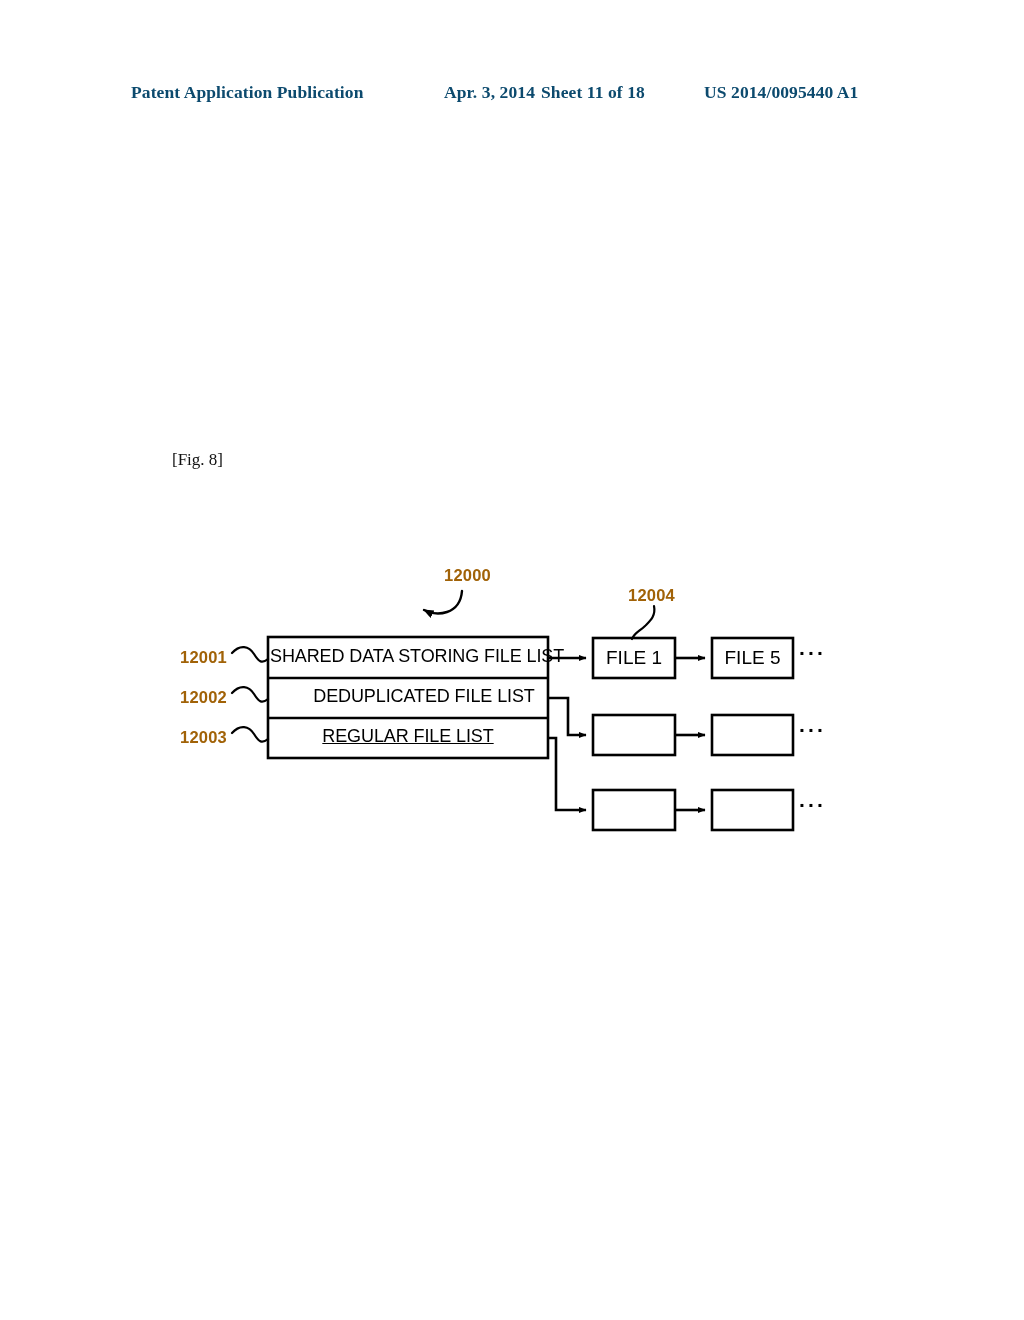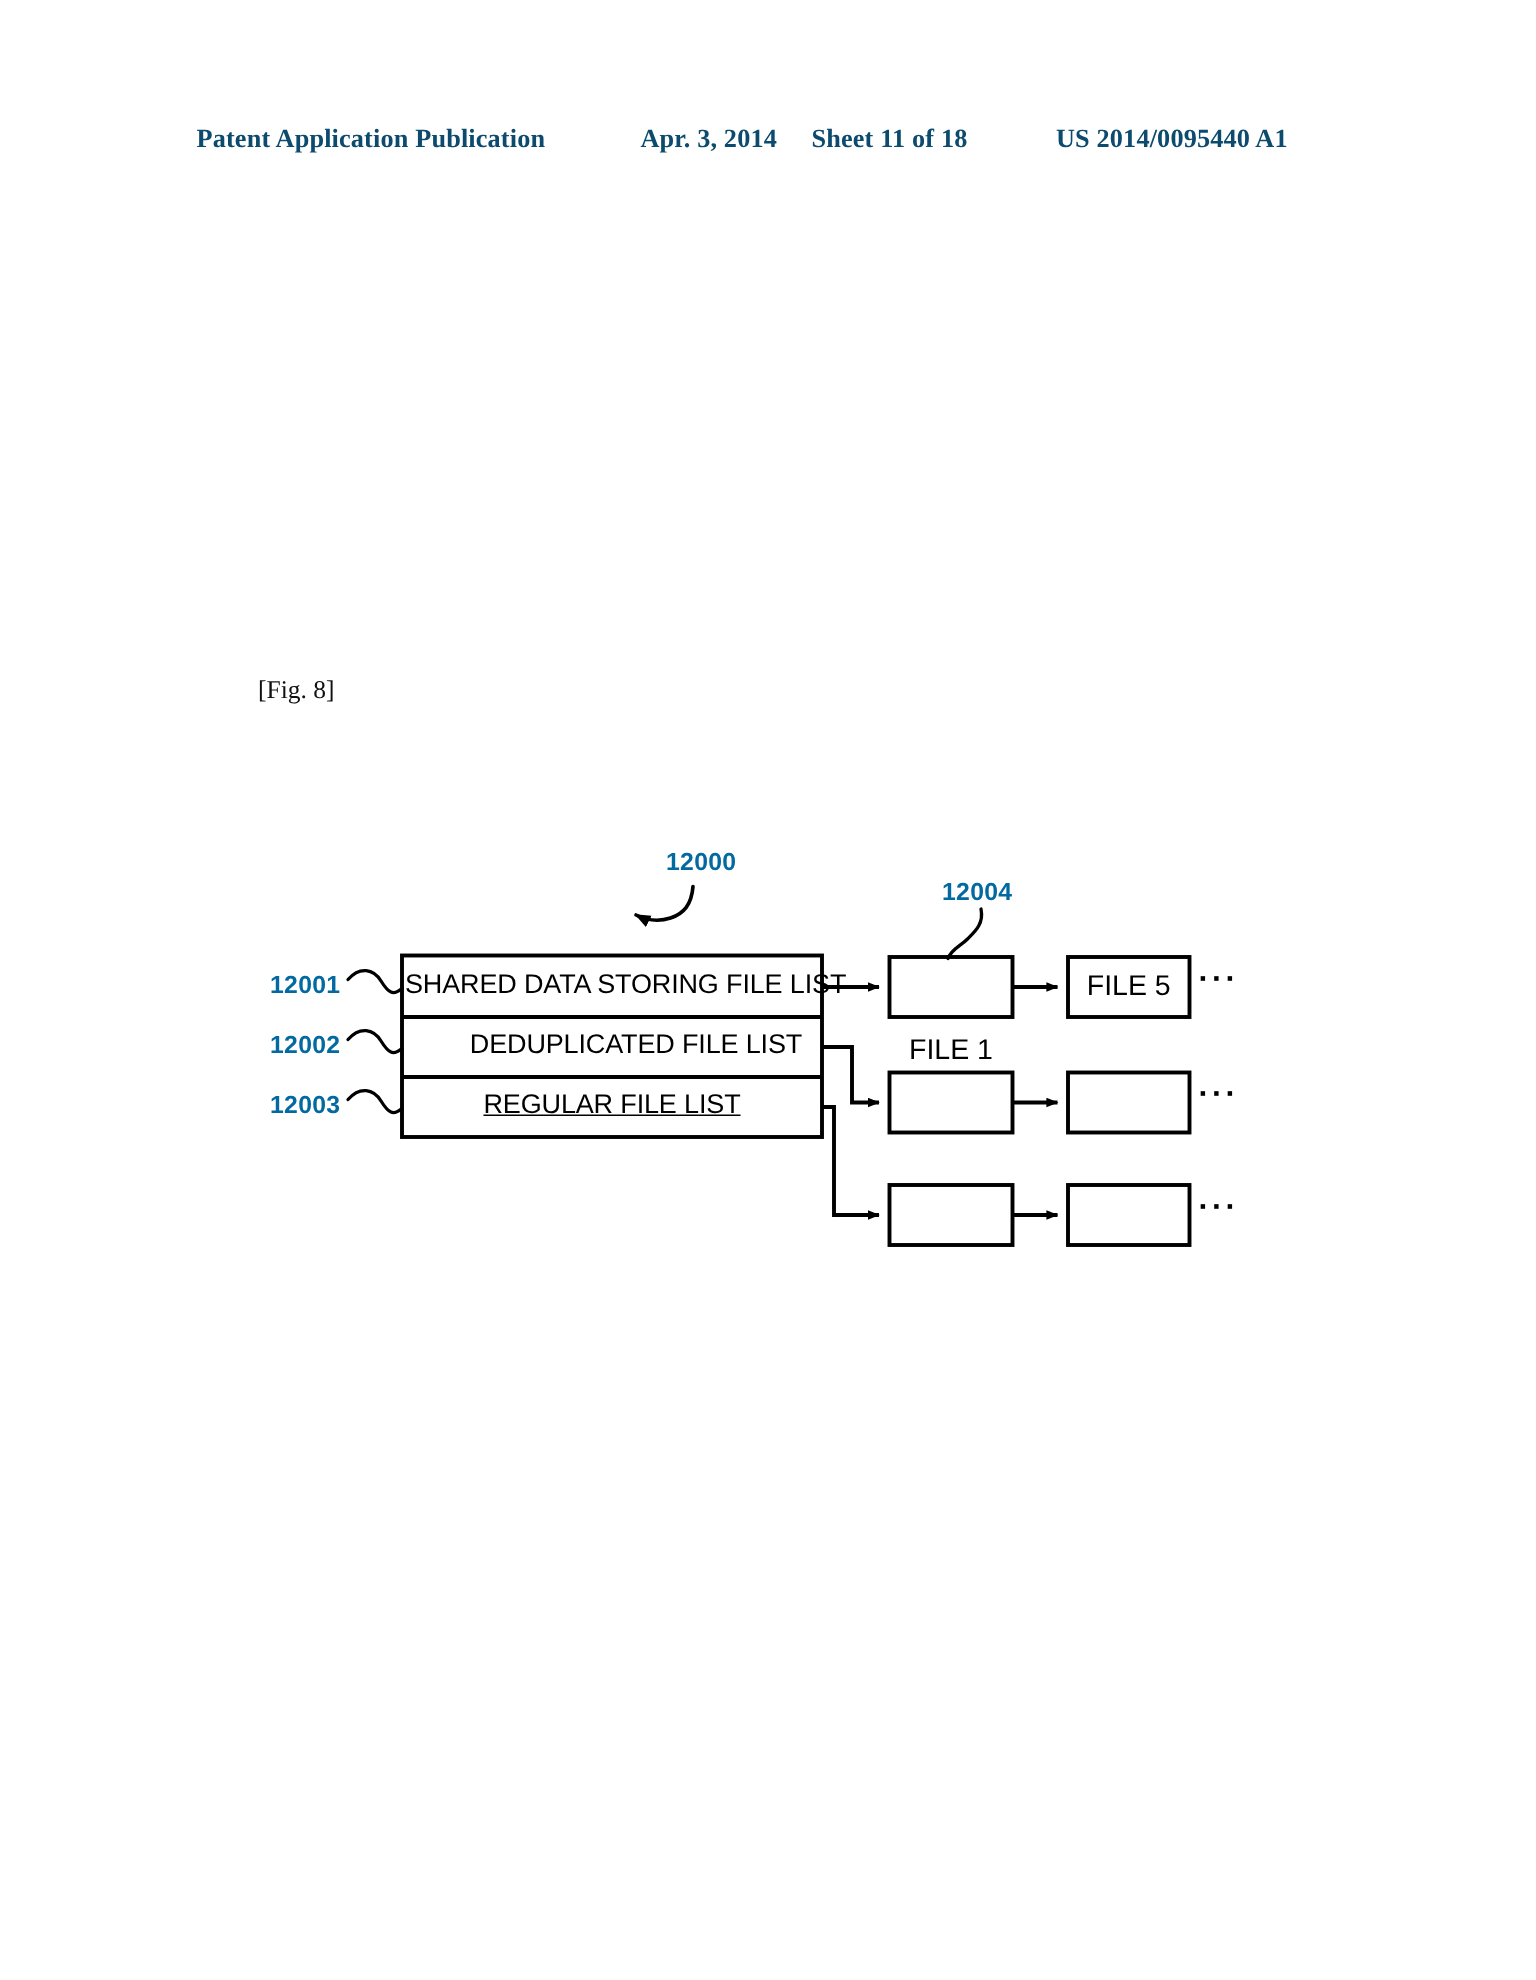--- a/index.html
+++ b/index.html
@@ -31,21 +31,21 @@
     color: #0c4a6e;
     white-space: nowrap;
   }
   .hdr-pub {
     position: absolute;
     left: 131px;
     top: 0;
   }
   .hdr-date {
     position: absolute;
-    left: 427px;
+    left: 444px;
     top: 0;
   }
   .hdr-sheet {
     position: absolute;
     left: 541px;
     top: 0;
   }
   .hdr-num {
     position: absolute;
     left: 704px;
@@ -75,21 +75,21 @@
   .diagram svg {
     display: block;
   }
 
   
   .ref {
     position: absolute;
     font-family: "Liberation Sans", sans-serif;
     font-weight: bold;
     font-size: 16.5px;
-    color: #0369a1;
+    color: #a16207;
     white-space: nowrap;
     letter-spacing: 0.2px;
   }
   .ref-12000 { left: 444px; top: 566px; }
   .ref-12004 { left: 628px; top: 586px; }
   .ref-12001 { left: 180px; top: 648px; text-align: right; }
   .ref-12002 { left: 180px; top: 688px; }
   .ref-12003 { left: 180px; top: 728px; }
 
   .list-row-label {
@@ -123,21 +123,20 @@
     font-family: "Liberation Sans", sans-serif;
     font-size: 19px;
     color: #000000;
     white-space: nowrap;
     text-align: center;
   }
   .file1-label {
     left: 593px;
     top: 647px;
     width: 82px;
-    margin-top: 43px;
   }
   .file2-label {
     left: 712px;
     top: 647px;
     width: 81px;
   }
 
   .ellipsis {
     position: absolute;
     font-family: "Liberation Sans", sans-serif;

